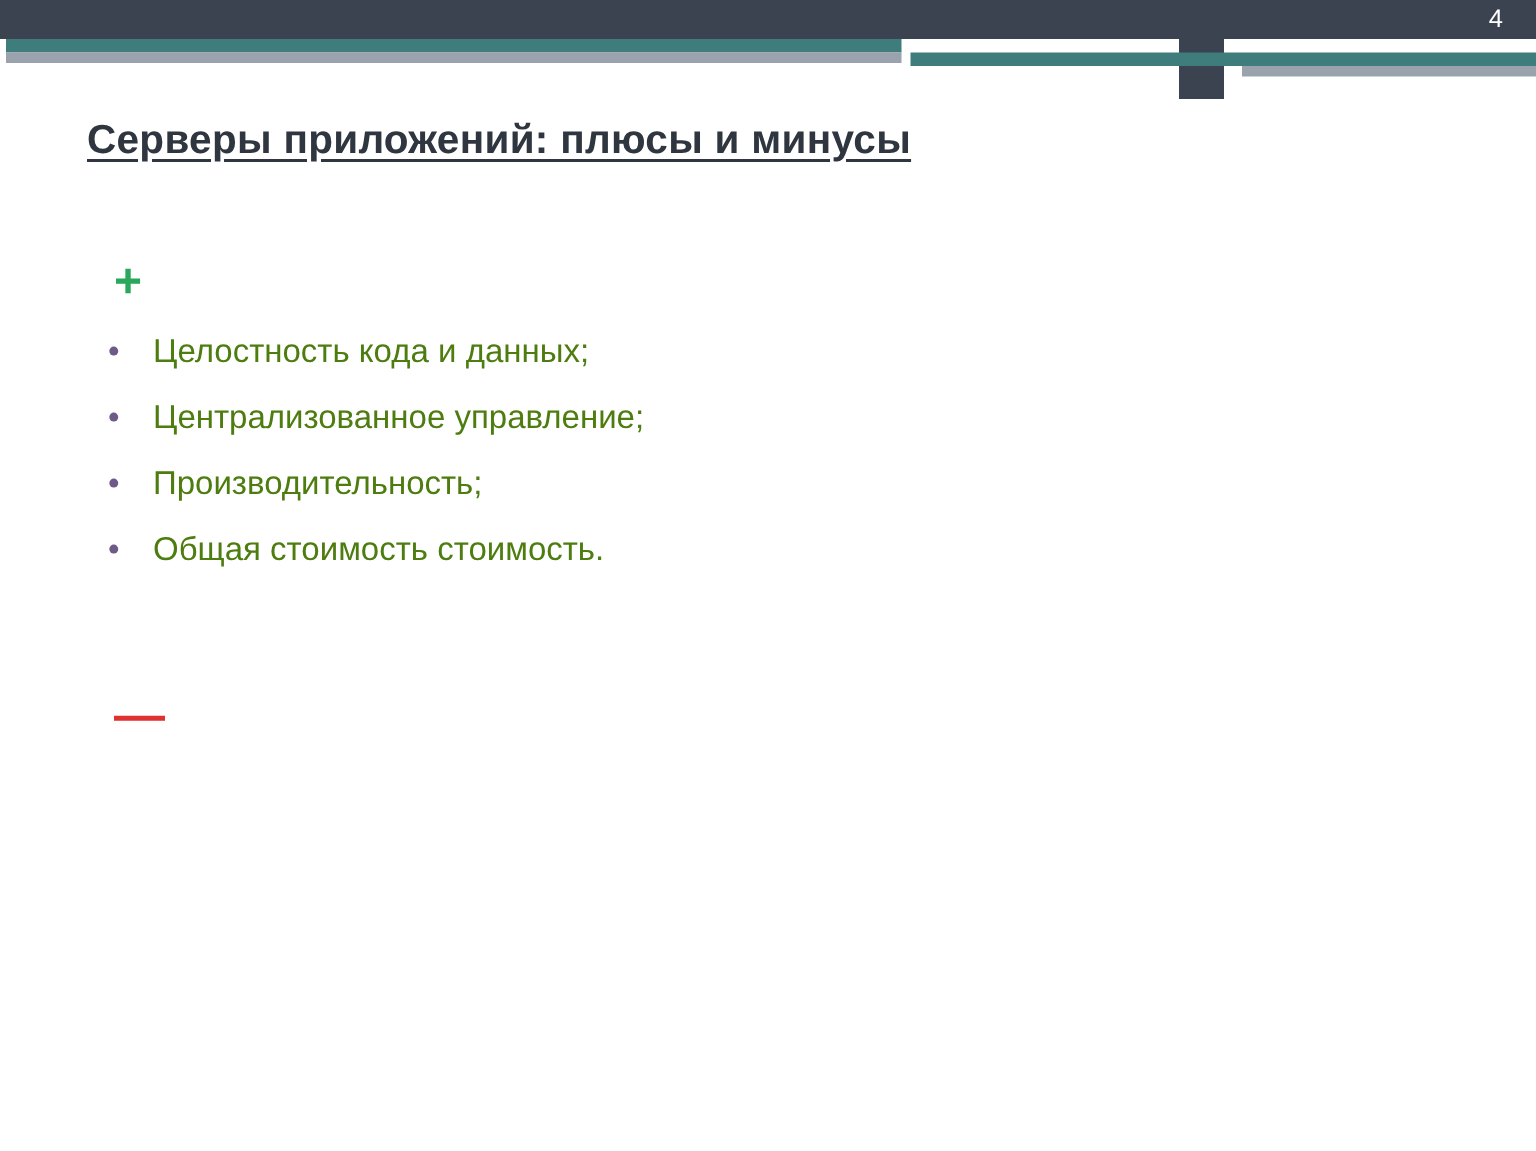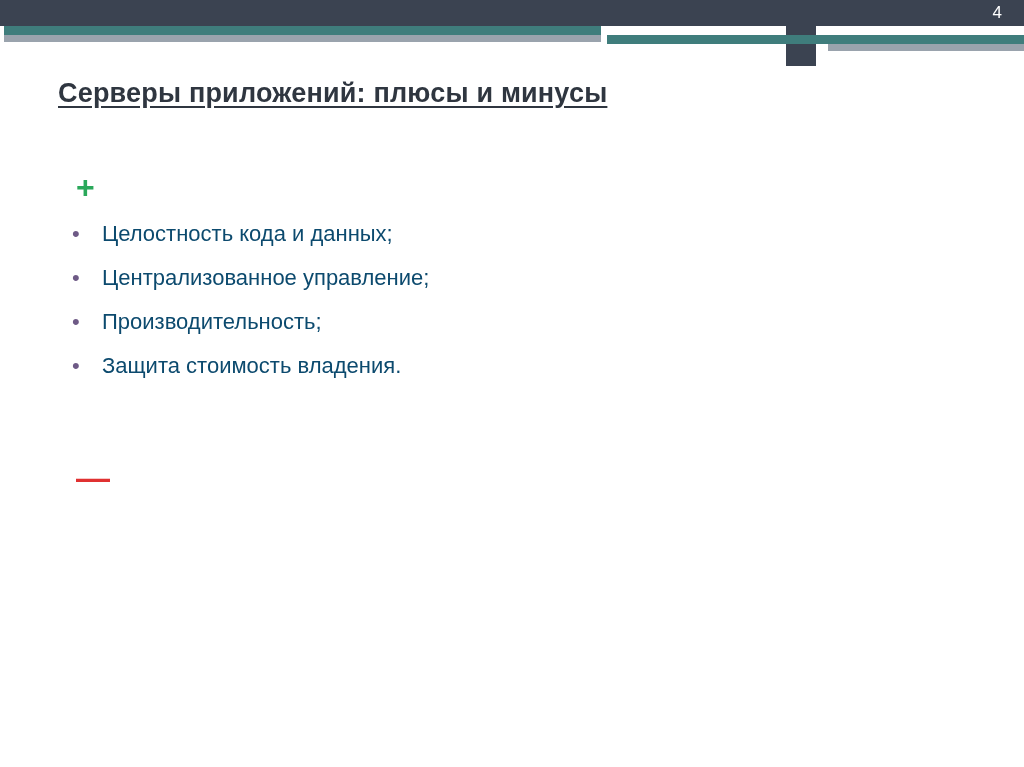--- a/index.html
+++ b/index.html
@@ -133,21 +133,21 @@
   }
 
   ul.bullets {
     list-style: none;
     margin: 0;
     padding: 0;
   }
   ul.bullets li {
     position: relative;
     font-size: 22px;
-    color: #0c4a6e;
+    color: #4d7c0f;
     line-height: 44px;
     padding-left: 34px;
     white-space: nowrap;
   }
   ul.bullets li::before {
     content: "•";
     position: absolute;
     left: 4px;
     top: 0;
     color: #6e5a86;
@@ -178,21 +178,21 @@
   <div class="title">Серверы приложений: плюсы и минусы</div>
 
   <div class="content">
 
     <div class="group-plus">
       <div class="sign-plus">+</div>
       <ul class="bullets">
         <li>Целостность кода и данных;</li>
         <li>Централизованное управление;</li>
         <li>Производительность;</li>
-        <li>Защита стоимость владения.</li>
+        <li>Общая стоимость стоимость.</li>
       </ul>
     </div>
 
     <div class="spacer-between"></div>
 
     <div class="group-minus">
       <div class="sign-minus">—</div>
     </div>
 
   </div>

